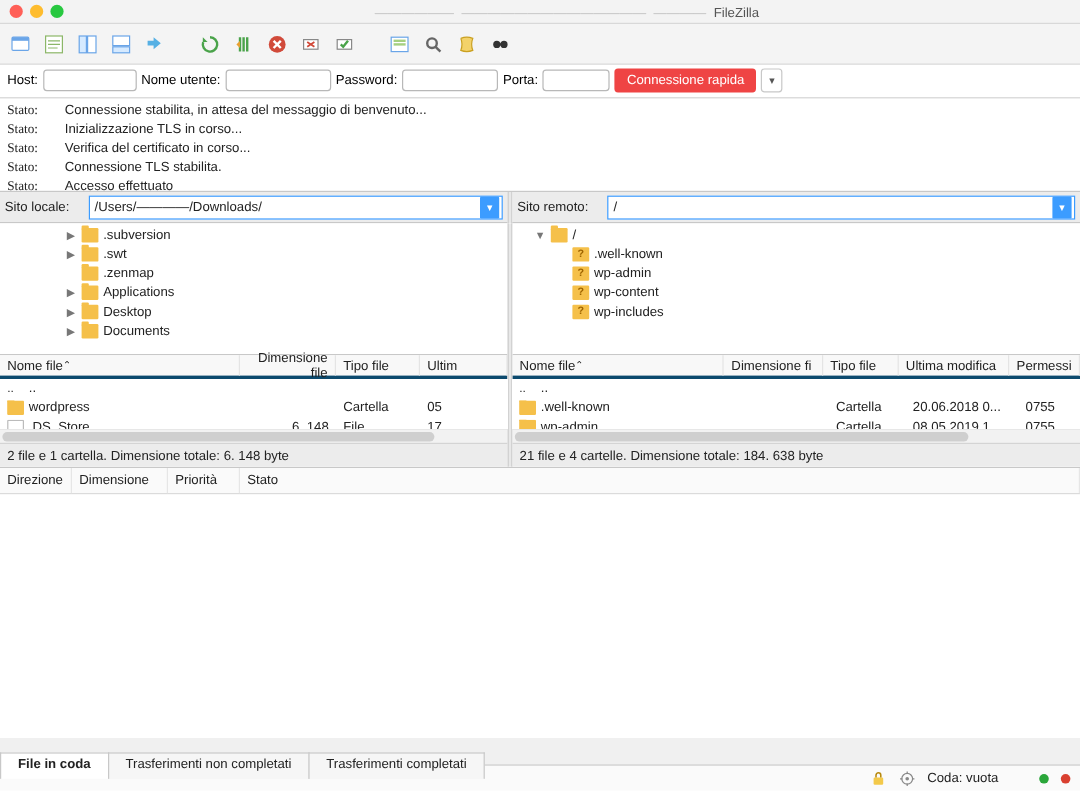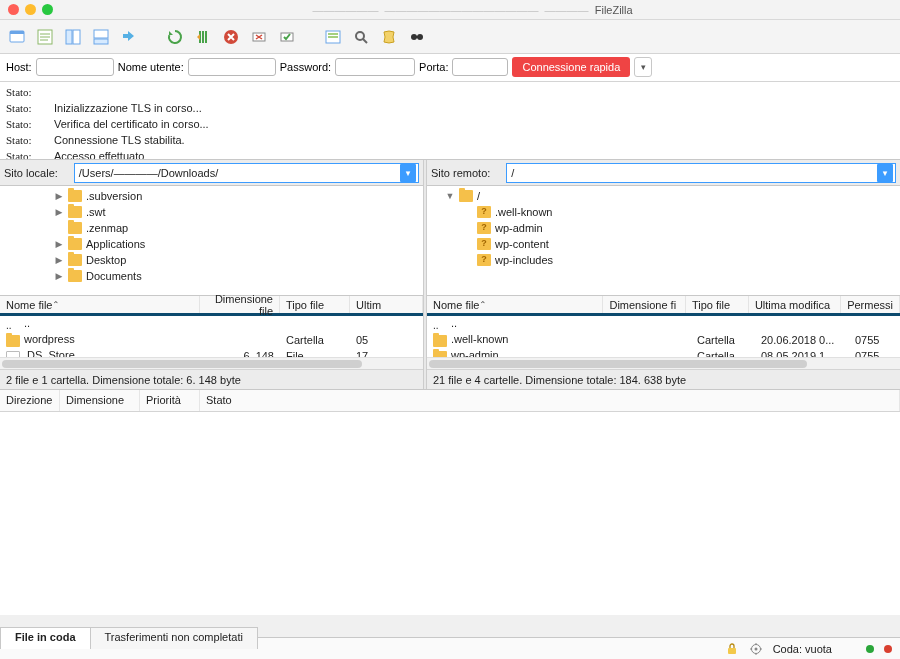--- a/index.html
+++ b/index.html
@@ -208,20 +208,21 @@
   <input class="pass" type="password" style="">
   <label>Porta:</label>
   <input class="port" style="">
   <button class="qcbtn">Connessione rapida</button>
   <span class="dropdown-arrow"></span>
 </div>
 
 <div class="log" id="logbox">
     <div class="row">
       <span class="lbl">Stato:</span>
+      <span class="msg">Connessione stabilita, in attesa del messaggio di benvenuto...</span>
     </div>
     <div class="row">
       <span class="lbl">Stato:</span>
       <span class="msg">Inizializzazione TLS in corso...</span>
     </div>
     <div class="row">
       <span class="lbl">Stato:</span>
       <span class="msg">Verifica del certificato in corso...</span>
     </div>
     <div class="row">
@@ -390,20 +391,21 @@
   <div class="qh" style="width:60px;">Direzione</div>
   <div class="qh" style="width:80px;">Dimensione</div>
   <div class="qh" style="width:60px;">Priorità</div>
   <div class="qh" style="flex:1;">Stato</div>
 </div>
 <div class="queuebody" style="height:62px;"></div>
 
 <div class="tabs">
   <div class="tab active">File in coda</div>
   <div class="tab">Trasferimenti non completati</div>
+  <div class="tab">Trasferimenti completati</div>
 </div>
 
 <div class="botbar">
   <svg class="ic" viewBox="0 0 14 14">
       <rect x="3" y="6" width="8" height="6" rx="1" fill="#f3c94a"></rect>
       <path d="M5 6 v-2 a2 2 0 0 1 4 0 v2" fill="none" stroke="#b88a10" stroke-width="1.3"></path>
     </svg>
   <svg class="ic" viewBox="0 0 14 14">
       <circle cx="7" cy="7" r="4.5" fill="none" stroke="#888" stroke-width="1"></circle>
       <circle cx="7" cy="7" r="1.5" fill="#888"></circle>

